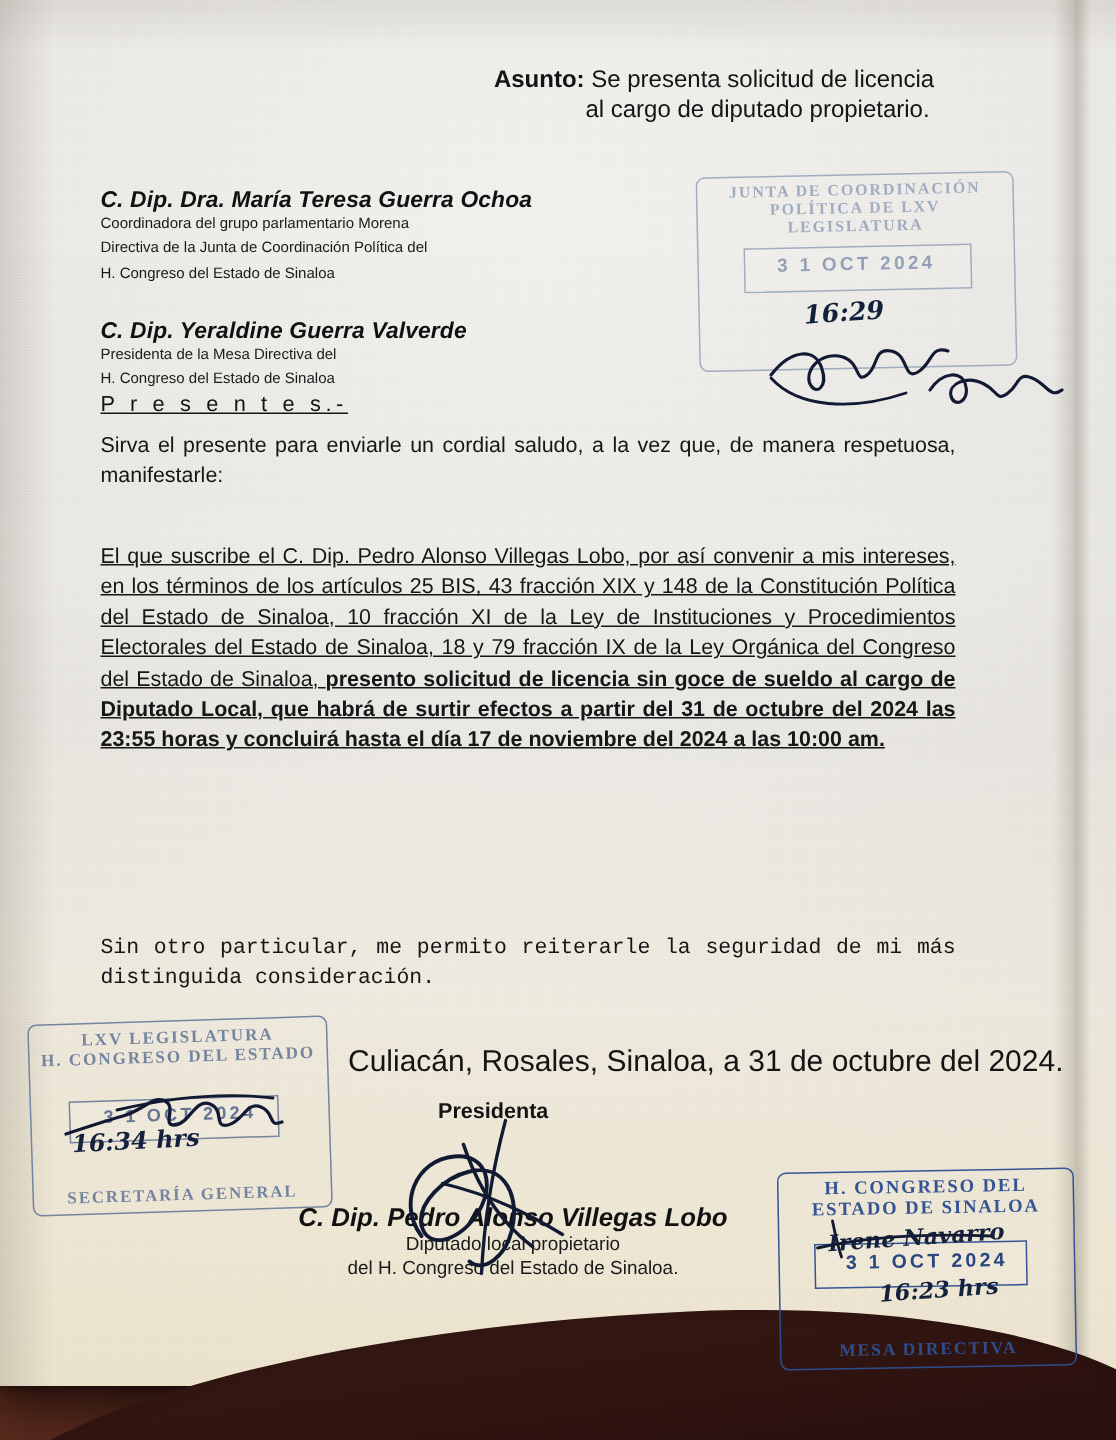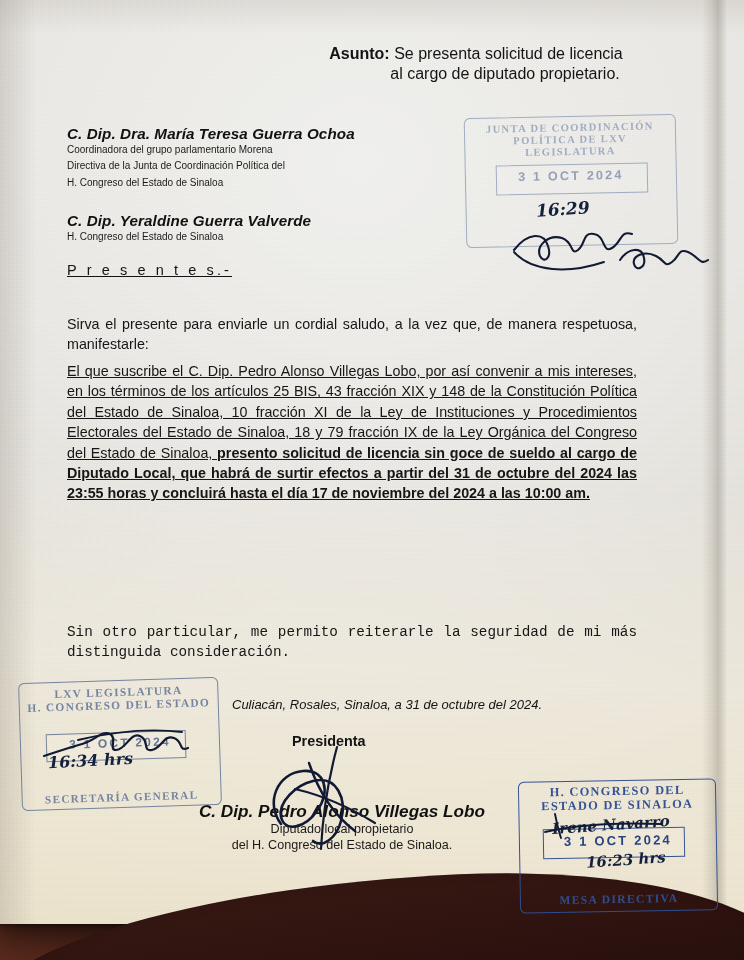--- a/index.html
+++ b/index.html
@@ -93,27 +93,27 @@
   #addr2{top:218px;}
   .presentes{
     position:absolute;left:71px;top:268px;font-size:14.5px;letter-spacing:3.1px;color:#141414;text-decoration:underline;
   }
 
   .para{
     position:absolute;left:71px;width:570px;
     font-size:14.3px;line-height:20.4px;text-align:justify;color:#161616;
   }
   .para b{font-weight:bold;}
-  #p1{top:320px;}
+  #p1{top:293px;}
   #p2{top:367px;text-decoration:underline;}
   #p3{top:557px;}
   #p4{top:628px;font-family:Liberation Mono, monospace;}
 
   .dateline{
-    position:absolute;left:236px;top:703px;font-size:13px;font-style:italic;color:#141414;
+    position:absolute;left:236px;top:703px;font-size:20px;color:#141414;
   }
   .atte{
     position:absolute;left:296px;top:739px;font-size:14.4px;font-weight:bold;color:#141414;
   }
   .signame{
     position:absolute;left:176px;top:807px;width:340px;text-align:center;
     font-size:17.2px;font-weight:bold;font-style:italic;color:#111;white-space:nowrap;
   }
   .sigrole{
     position:absolute;left:176px;top:828px;width:340px;text-align:center;
@@ -215,20 +215,21 @@
 
       <div class="addressee" id="addr1">
         <div class="name">C. Dip. Dra. María Teresa Guerra Ochoa</div>
         <div class="role">Coordinadora del grupo parlamentario Morena</div>
         <div class="role">Directiva de la Junta de Coordinación Política del</div>
         <div class="role">H. Congreso del Estado de Sinaloa</div>
       </div>
 
       <div class="addressee" id="addr2">
         <div class="name">C. Dip. Yeraldine Guerra Valverde</div>
+        <div class="role">Presidenta de la Mesa Directiva del</div>
         <div class="role">H. Congreso del Estado de Sinaloa</div>
       </div>
 
       <div class="presentes">P r e s e n t e s.-</div>
 
       <div class="para" id="p1">Sirva el presente para enviarle un cordial saludo, a la vez que, de manera respetuosa, manifestarle:</div>
 
       <div class="para" id="p2">
         <span>El que suscribe el C. Dip. Pedro Alonso Villegas Lobo, por así convenir a mis intereses, en los términos de los artículos 25 BIS, 43 fracción XIX y 148 de la Constitución Política del Estado de Sinaloa, 10 fracción XI de la Ley de Instituciones y Procedimientos Electorales del Estado de Sinaloa, 18 y 79 fracción IX de la Ley Orgánica del Congreso del Estado de Sinaloa, </span><b>presento solicitud de licencia sin goce de sueldo al cargo de Diputado Local, que habrá de surtir efectos a partir del 31 de octubre del 2024 las 23:55 horas y concluirá hasta el día 17 de noviembre del 2024 a las 10:00 am.</b>
       </div>

